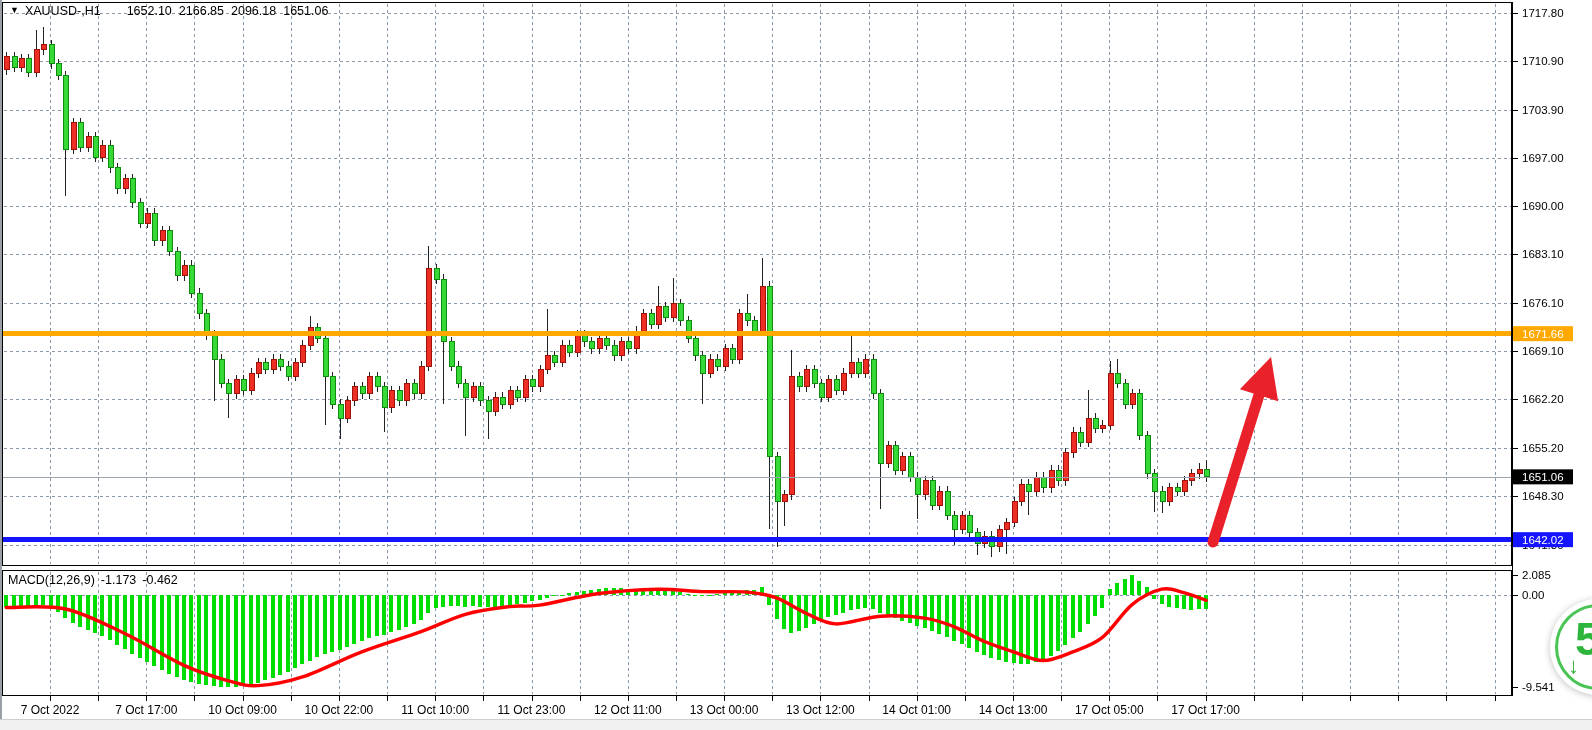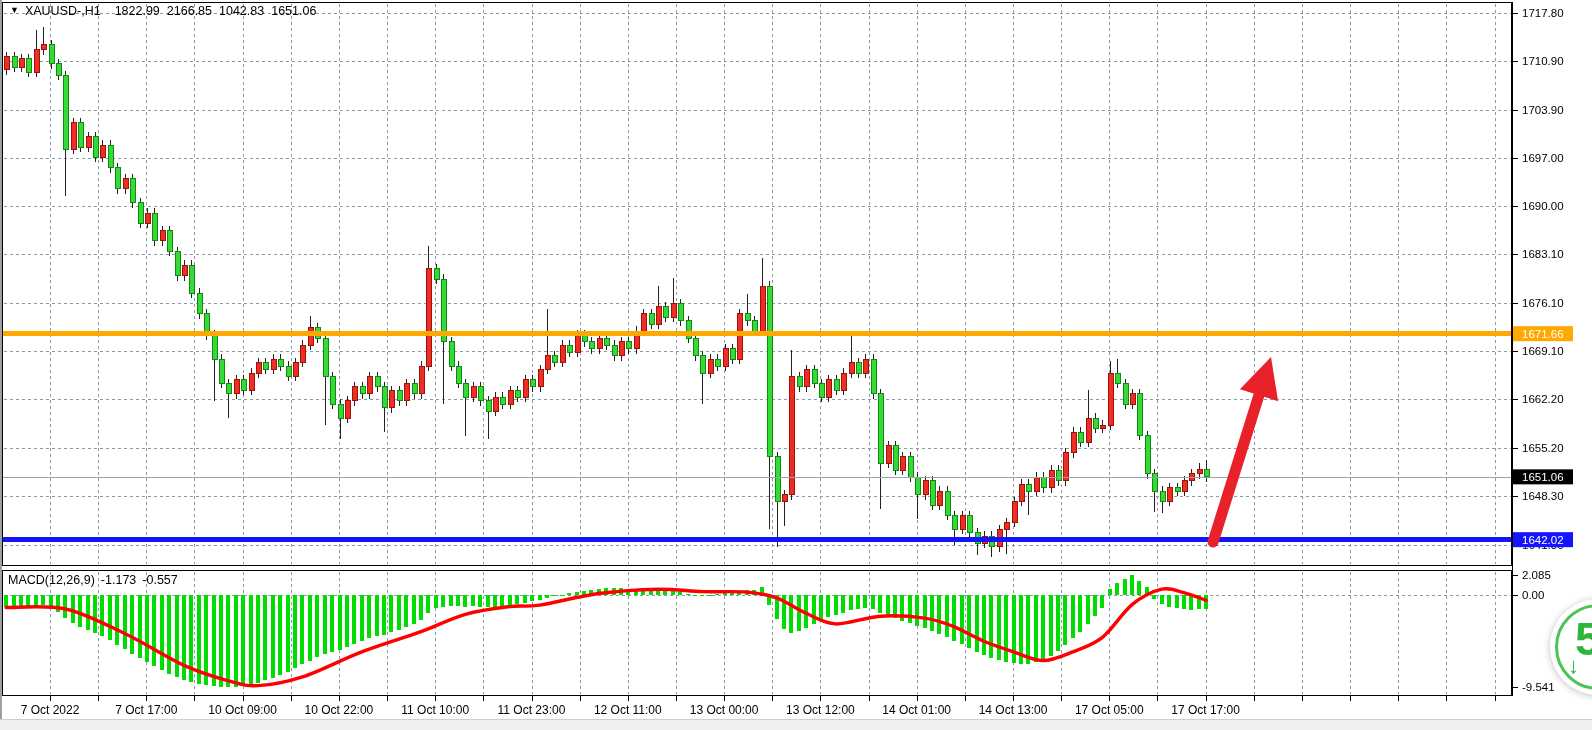--- a/index.html
+++ b/index.html
@@ -7,21 +7,21 @@
     width:1592px;height:730px;overflow:hidden;position:relative;
     background:#ffffff;font-family:"Liberation Sans",sans-serif;
   }
   #frame-left{position:absolute;left:0;top:0;width:2px;height:719px;background:#9aa0a6;}
   #chart-svg{position:absolute;left:0;top:0;}
   .hdr{
     position:absolute;left:10px;top:4px;z-index:5;
     font-size:12.5px;color:#000;display:flex;align-items:center;white-space:pre;
   }
   .hdr .tri{font-size:9px;margin-right:6px;transform:translateY(-1px);}
-  .hdr .sym{margin-right:14px;}
+  .hdr .sym{margin-right:26px;}
   .hdr .num{margin-right:7px;}
   .macd-lbl{
     position:absolute;left:8px;top:573px;z-index:5;
     font-size:12.5px;color:#000;display:flex;white-space:pre;
   }
   .macd-lbl span{margin-right:6px;}
   #bottom-strip{
     position:absolute;left:0;top:719px;width:1592px;height:11px;
     background:#f0f0f0;border-top:1px solid #cfcfcf;box-sizing:border-box;
   }
@@ -721,30 +721,30 @@
       <text x="916.6999999999999" y="714" text-anchor="middle">14 Oct 01:00</text>
       <text x="1013" y="714" text-anchor="middle">14 Oct 13:00</text>
       <text x="1109.3" y="714" text-anchor="middle">17 Oct 05:00</text>
       <text x="1205.6" y="714" text-anchor="middle">17 Oct 17:00</text>
     </g>
   </svg>
 
 <div class="hdr">
   <span class="tri">▼</span>
   <span class="sym">XAUUSD-,H1</span>
-  <span class="num">1822.99</span>
+  <span class="num">1652.10</span>
   <span class="num">2166.85</span>
-  <span class="num">1042.83</span>
+  <span class="num">2096.18</span>
   <span class="num">1651.06</span>
 </div>
 
 <div class="macd-lbl">
   <span>MACD(12,26,9)</span>
   <span>-1.173</span>
-  <span>-0.557</span>
+  <span>-0.462</span>
 </div>
 
 <div id="scroll-badge">
   <span class="n">5</span>
   <span class="a">↓</span>
 </div>
 
 <div id="bottom-strip"></div>
 
 </body></html>

